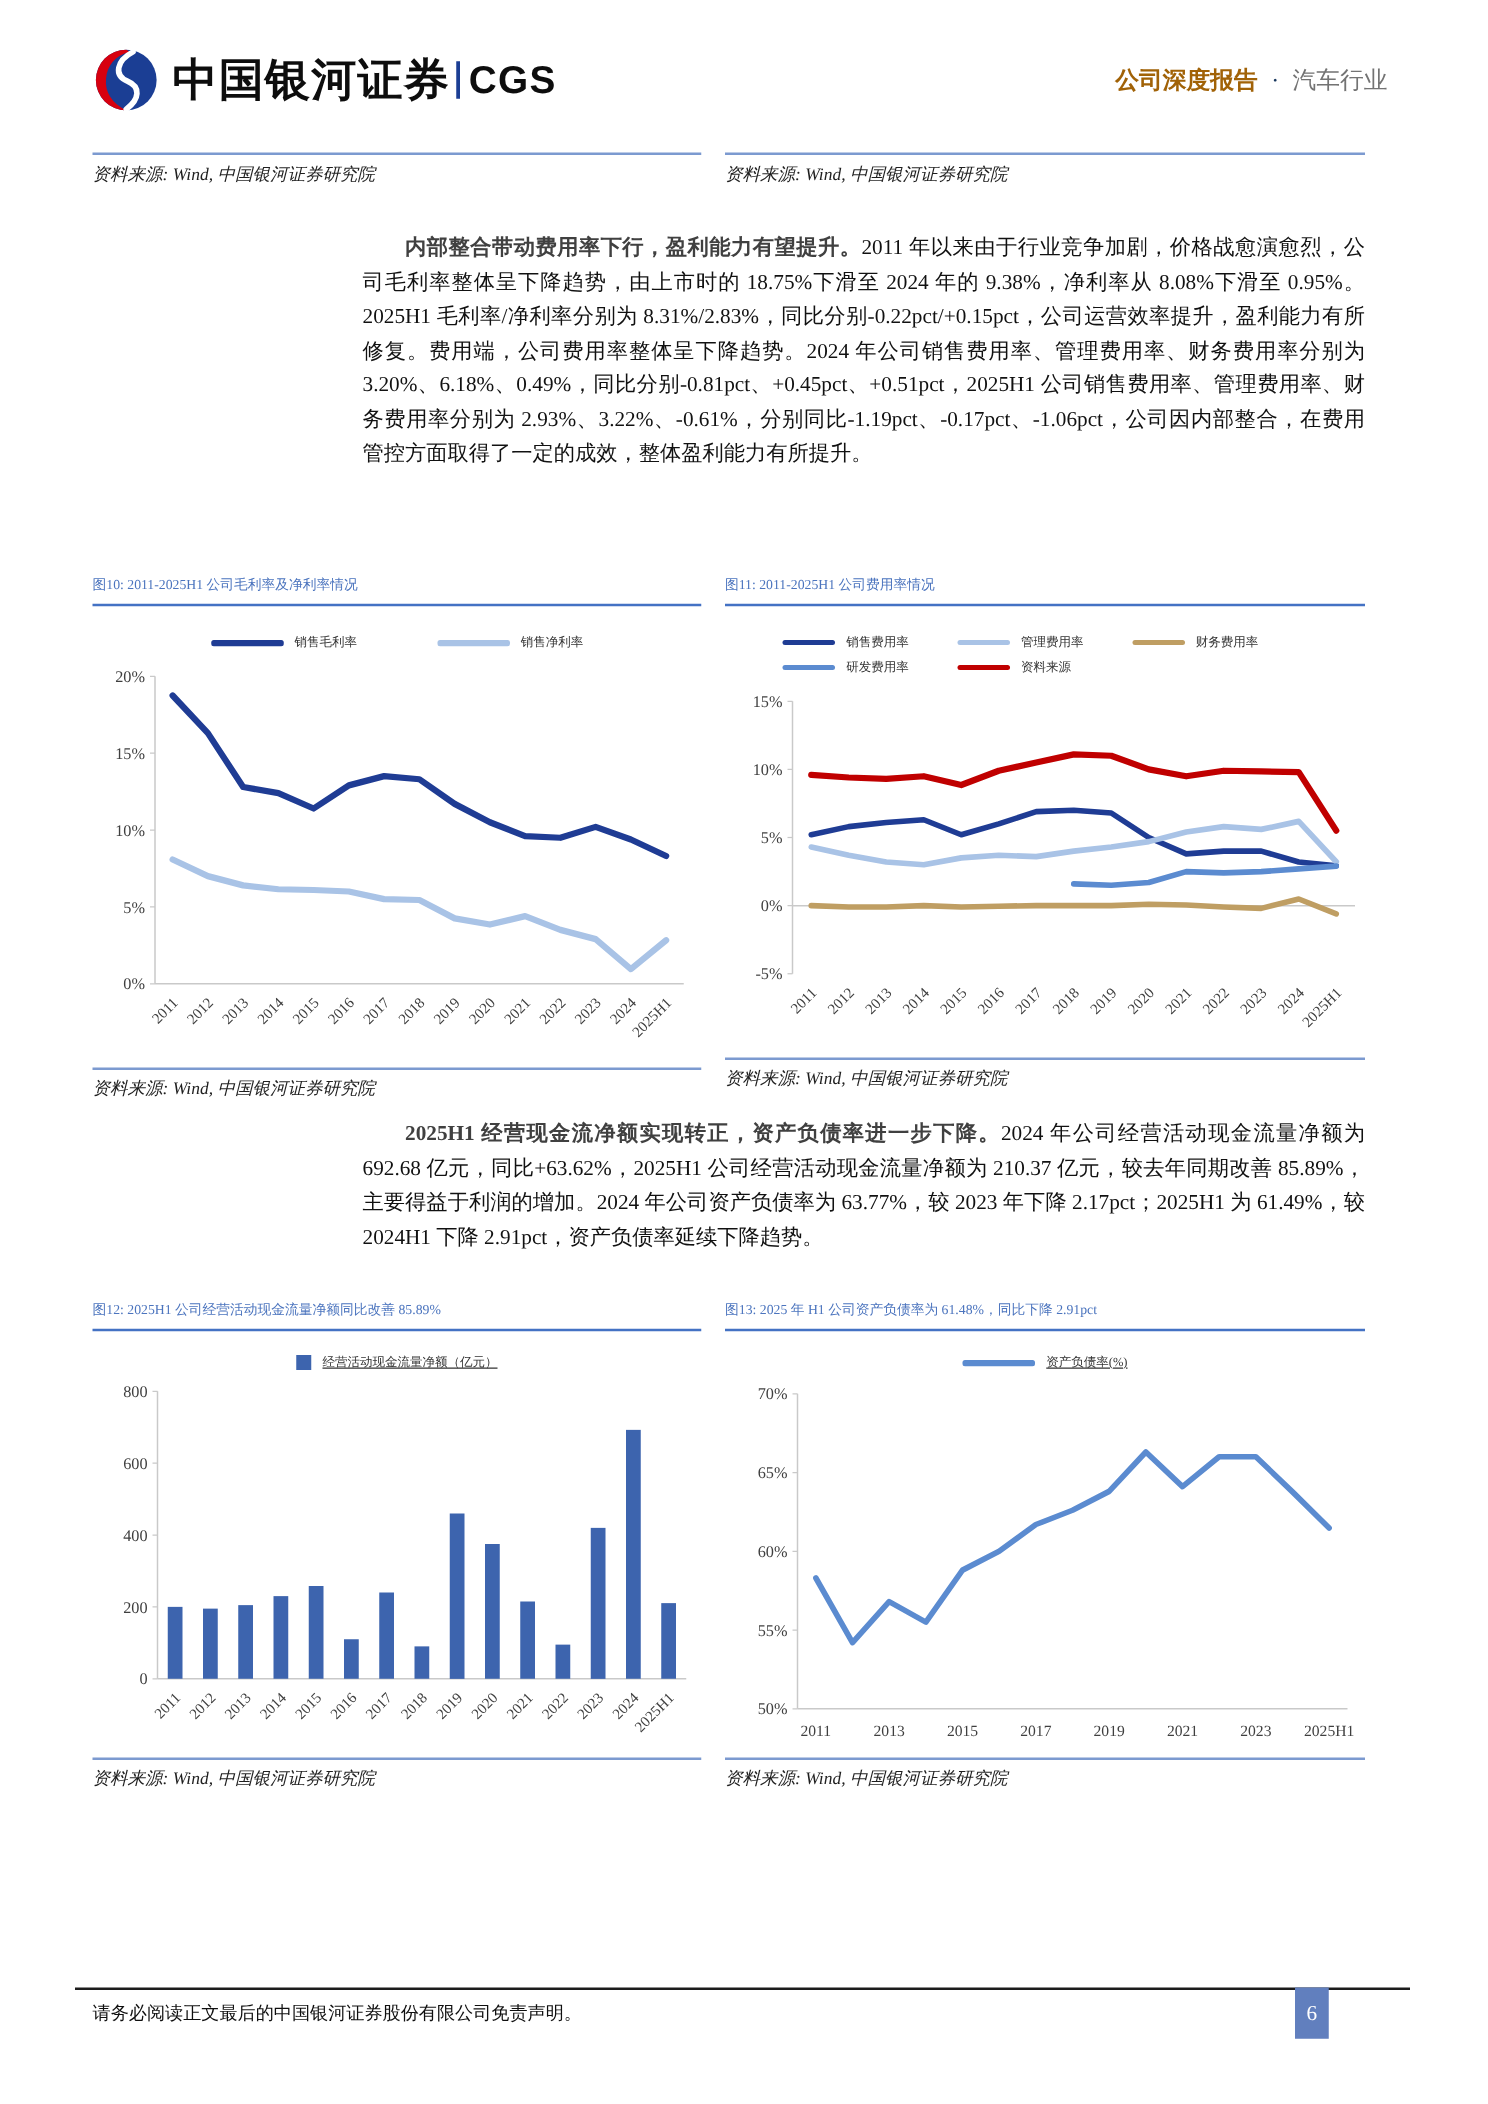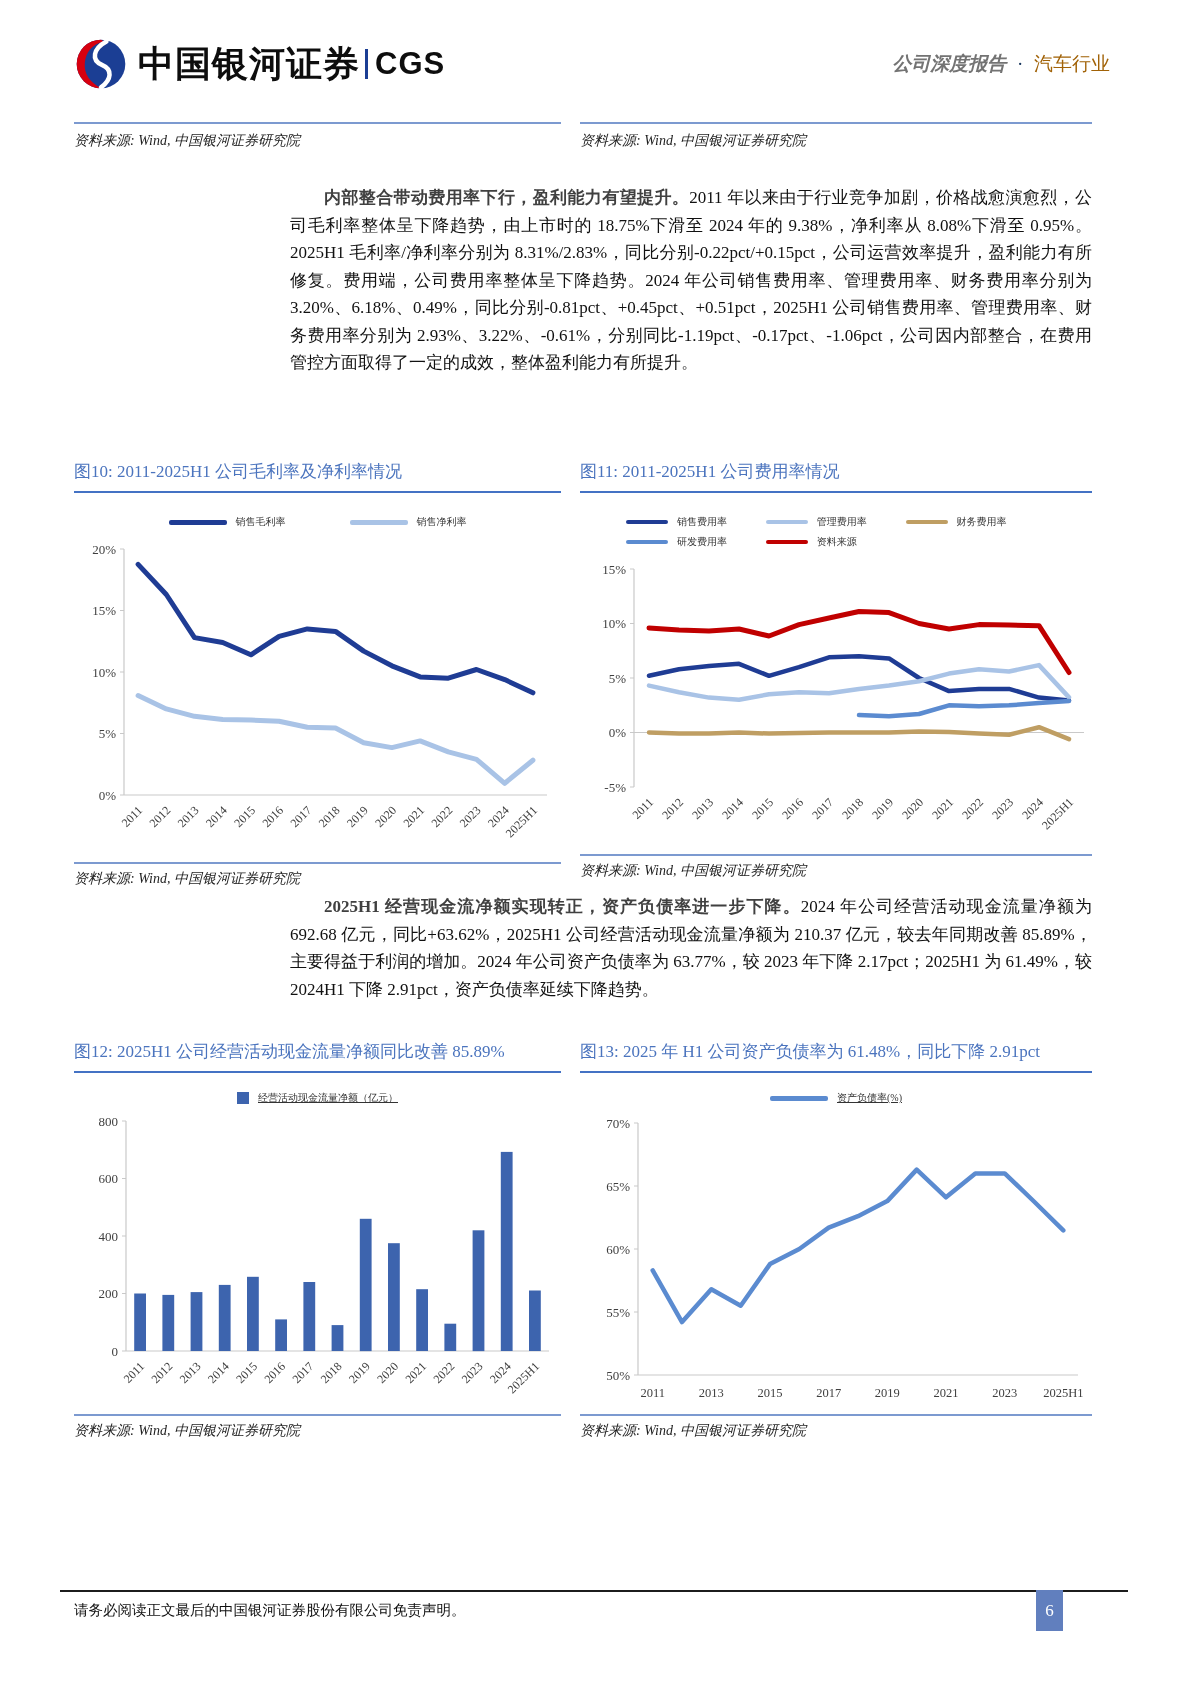--- a/index.html
+++ b/index.html
@@ -9,23 +9,23 @@
   
   .header{position:absolute;left:74px;right:80px;top:34px;height:60px;
           display:flex;justify-content:space-between;align-items:center;}
   .brand{display:flex;align-items:center;}
   .brand-cn{font-family:"Liberation Sans",sans-serif;font-weight:bold;font-size:36px;
             color:#0d0d0d;letter-spacing:1px;margin-left:10px;}
   .brand-div{width:3px;height:30px;background:#1b3e94;margin:0 7px 0 5px;}
   .brand-en{font-family:"Liberation Sans",sans-serif;font-weight:bold;font-size:31px;
             color:#0d0d0d;letter-spacing:1px;}
   .header-right{font-size:19px;white-space:nowrap;}
-  .report-type{color:#737373;font-weight:bold;font-style:italic;}
+  .report-type{color:#a16207;font-weight:bold;}
   .header-sep{color:#17365d;margin:0 6px;}
-  .industry{color:#a16207;}
+  .industry{color:#737373;}
 
   
   .top-src{position:absolute;top:122px;}
   .top-src.left{left:74px;width:487px;}
   .top-src.right{left:580px;width:512px;}
   .src-box{border-top:2.5px solid #7c9ad0;padding-top:7px;}
   .src-text{font-style:italic;font-size:14px;color:#1f1f1f;}
 
   
   .para{position:absolute;left:290px;width:802px;margin:0;
@@ -33,21 +33,21 @@
   .para .lead{font-weight:bold;color:#404040;}
   #p1{top:184px;}
   #p2{top:893px;}
 
   
   .fig{position:absolute;}
   #fig10{left:74px;top:460px;width:487px;}
   #fig11{left:580px;top:460px;width:512px;}
   #fig12{left:74px;top:1040px;width:487px;}
   #fig13{left:580px;top:1040px;width:512px;}
-  .fig-title{font-size:17px;color:#4b74be;padding-bottom:8px;white-space:nowrap;}
+  .fig-title{font-size:11px;color:#4b74be;padding-bottom:8px;white-space:nowrap;}
   .fig-rule{border-top:2.5px solid #4472c4;margin-bottom:10px;}
   .legend{display:flex;justify-content:center;align-items:center;
           font-size:10px;color:#333;}
   .legend.one{height:38px;gap:64px;}
   .legend.row2{flex-wrap:wrap;justify-content:flex-start;padding-left:46px;
                height:58px;align-content:center;row-gap:6px;}
   .legend.row2 .lg-item{width:30%;}
   .legend.small{height:30px;gap:40px;text-decoration:underline;}
   .lg-item{display:flex;align-items:center;gap:9px;white-space:nowrap;}
   .lg-line{display:inline-block;width:42px;height:4.5px;border-radius:2px;}

